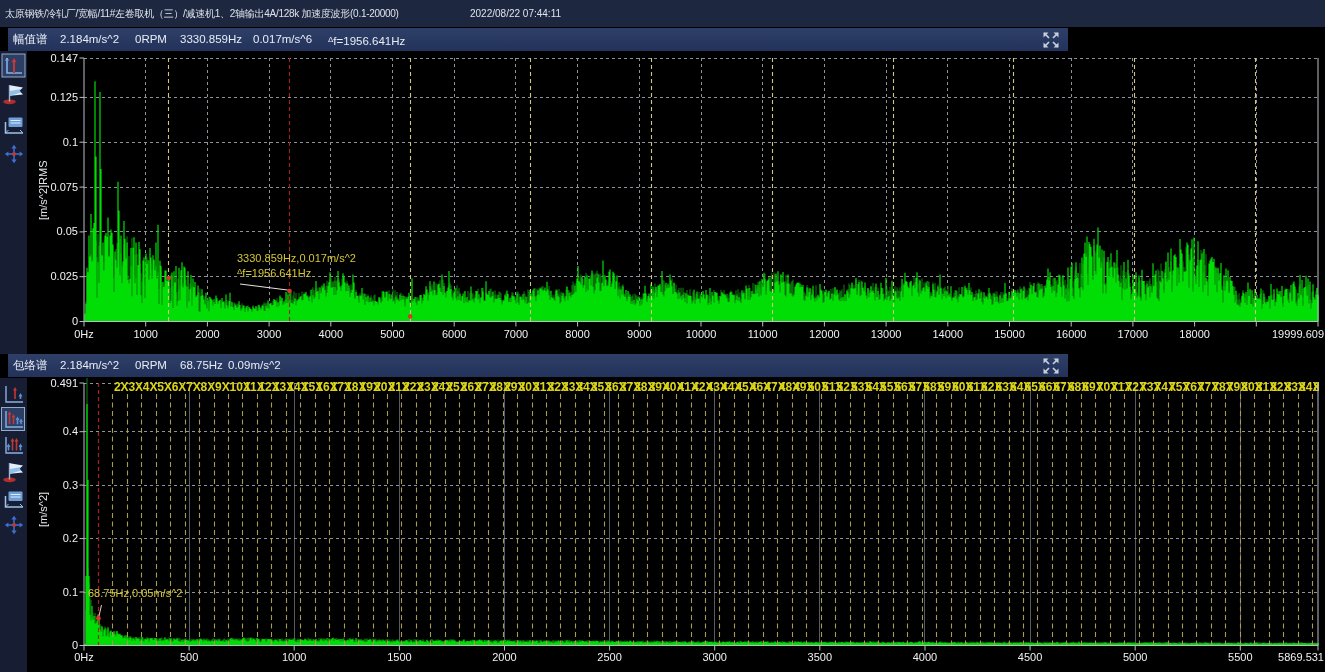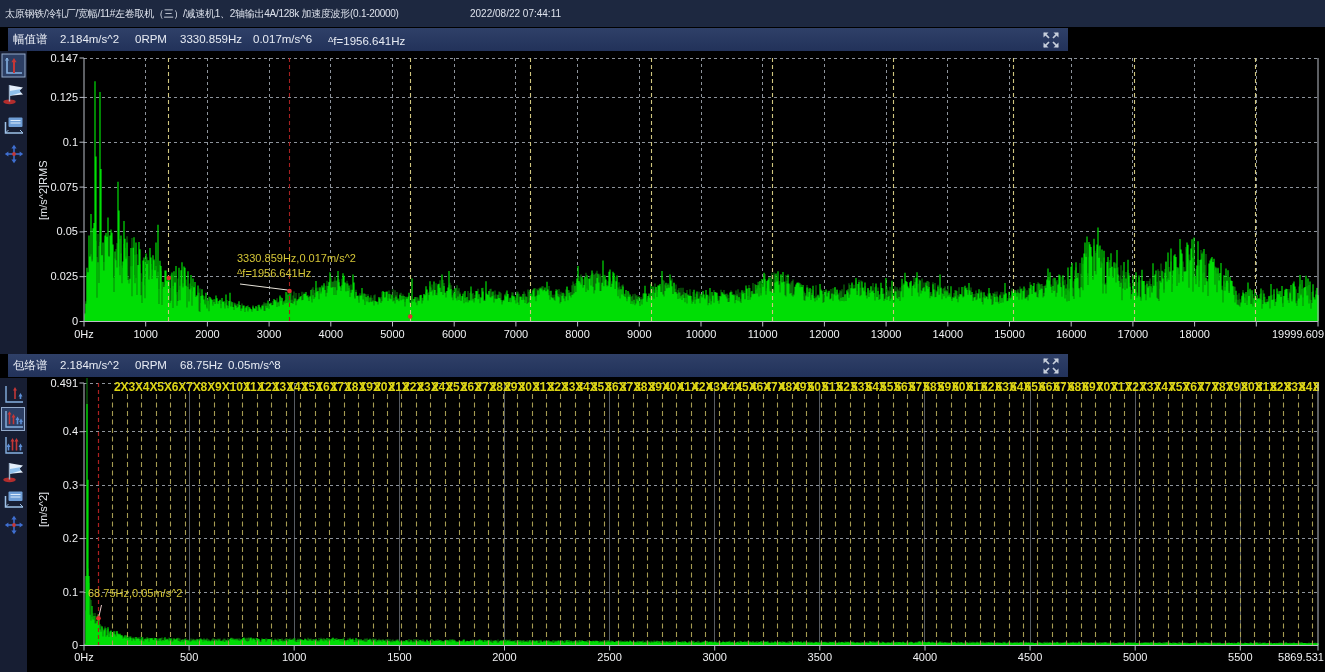--- a/index.html
+++ b/index.html
@@ -110,21 +110,21 @@
     <text x="1071.2" y="338" text-anchor="middle" class="tick">16000</text>
     <text x="1132.9" y="338" text-anchor="middle" class="tick">17000</text>
     <text x="1194.6" y="338" text-anchor="middle" class="tick">18000</text>
     <text x="1324" y="338" text-anchor="end" class="tick">19999.609</text>
   </svg>
 <div class="bar" style="top:354px">
     <span style="left:5px">包络谱</span>
     <span style="left:52px">2.184m/s^2</span>
     <span style="left:127px">0RPM</span>
     <span style="left:172px">68.75Hz</span>
-    <span style="left:220px">0.05m/s^8</span>
+    <span style="left:220px">0.09m/s^2</span>
     <span class="exic"><svg width="18" height="18" viewBox="0 0 18 18">
 <g stroke="#c6cedb" stroke-width="1.7" fill="none">
 <path d="M7 7L2.2 2.2M11 7l4.8-4.8M7 11l-4.8 4.8M11 11l4.8 4.8"></path>
 </g>
 <g fill="#c6cedb">
 <path d="M1.5 1.5h5L1.5 6.5z"></path>
           <path d="M16.5 1.5v5L11.5 1.5z"></path>
 <path d="M1.5 16.5v-5l5 5z"></path>
           <path d="M16.5 16.5h-5l5-5z"></path>
 </g>

